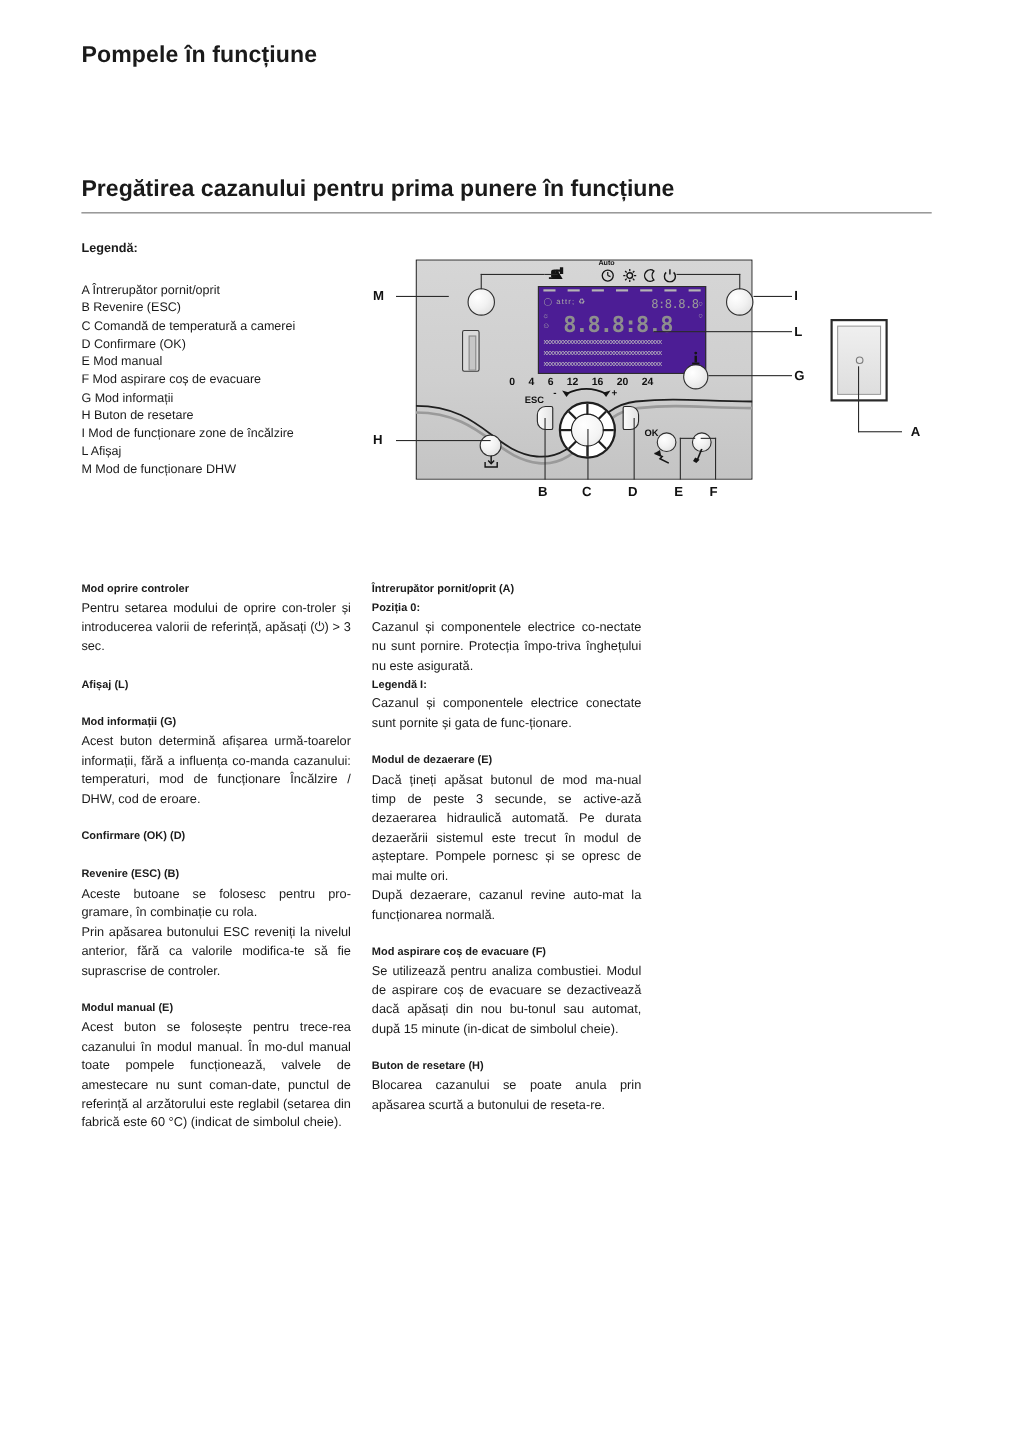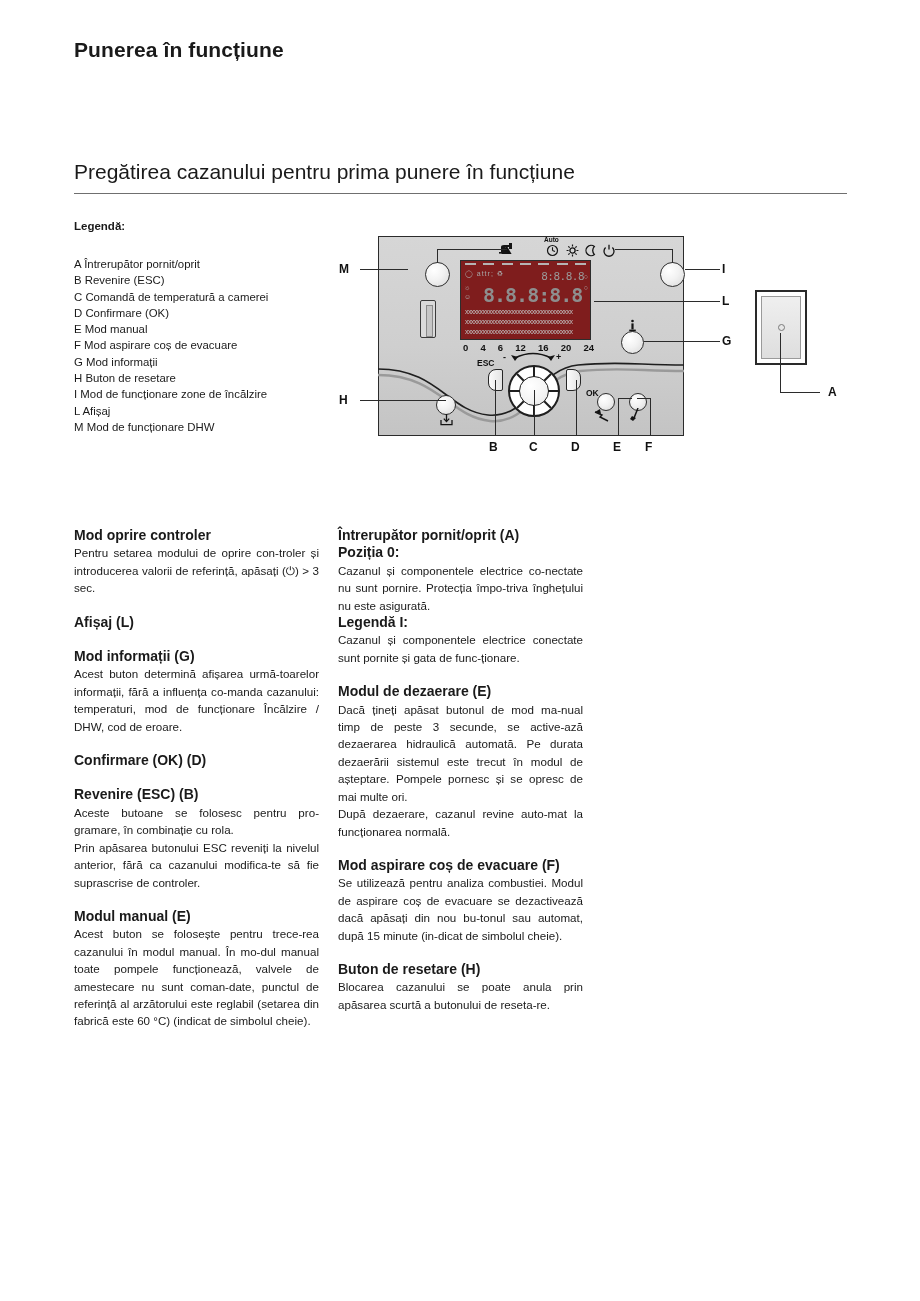--- a/index.html
+++ b/index.html
@@ -21,21 +21,21 @@
     left: 74px; top: 38px;
     font-size: 21px;
     font-weight: bold;
     letter-spacing: 0.1px;
     color: #1a1a1a;
   }
   .section-title {
     position: absolute;
     left: 74px; top: 160px;
     font-size: 21px;
-    font-weight: normal;
+    font-weight: bold;
     color: #1a1a1a;
   }
   .rule {
     position: absolute;
     left: 74px; top: 193px;
     width: 773px; height: 1px;
     background: #6f6f6f;
   }
 
   
@@ -63,23 +63,23 @@
     border: 1.5px solid #2b2b2b;
   }
   .device-inner-shade {
     position: absolute;
     left: 0; top: 0; right: 0; bottom: 0;
     background: linear-gradient(180deg,#d6d6d6 0%, #cfcfcf 55%, #c4c4c4 100%);
   }
   
   .lcd {
     position: absolute;
-    left: 460px; top: 260px;
-    width: 131px; height: 80px;
-    background: #7f1d1d;
+    left: 489px; top: 260px;
+    width: 153px; height: 80px;
+    background: #4c1d95;
     border: 1.4px solid #2d2d2d;
     overflow: hidden;
   }
   .lcd-dash-row {
     position: absolute; top: 2px; left: 4px; right: 4px;
     height: 4px;
     display: flex; justify-content: space-between;
   }
   .lcd-dash-row i { display:block; width: 11px; height: 2px; background: #b4b4b4; }
   .lcd-symbols {
@@ -222,34 +222,34 @@
     width: 245px;
     font-size: 11.6px;
     line-height: 17.4px;
     color: #1a1a1a;
     text-align: justify;
   }
   .col-left  { left: 74px; top: 527px; }
   .col-right { left: 338px; top: 527px; }
   .col h4 {
     margin: 0;
-    font-size: 14px;
+    font-size: 10px;
     font-weight: bold;
     line-height: 17.4px;
     text-align: left;
   }
   .col p { margin: 0; }
   .col .gap { height: 17px; }
 </style>
 </head>
 <body>
 
 <div class="page">
 
-  <div class="chapter-title">Punerea în funcțiune</div>
+  <div class="chapter-title">Pompele în funcțiune</div>
   <div class="section-title">Pregătirea cazanului pentru prima punere în funcțiune</div>
   <div class="rule"></div>
 
   <div class="legend-title">Legendă:</div>
   <div class="legend-list">
     <div>A Întrerupător pornit/oprit</div>
     <div>B Revenire (ESC)</div>
     <div>C Comandă de temperatură a camerei</div>
     <div>D Confirmare (OK)</div>
     <div>E Mod manual</div>
@@ -426,21 +426,21 @@
     <div class="gap"></div>
     <h4>Afișaj (L)</h4>
     <div class="gap"></div>
     <h4>Mod informații (G)</h4>
     <p>Acest buton determină afișarea urmă-toarelor informații, fără a influența co-manda cazanului: temperaturi, mod de funcționare Încălzire / DHW, cod de eroare.</p>
     <div class="gap"></div>
     <h4>Confirmare (OK) (D)</h4>
     <div class="gap"></div>
     <h4>Revenire (ESC) (B)</h4>
     <p>Aceste butoane se folosesc pentru pro-gramare, în combinație cu rola.</p>
-    <p>Prin apăsarea butonului ESC reveniți la nivelul anterior, fără ca cazanului modifica-te să fie suprascrise de controler.</p>
+    <p>Prin apăsarea butonului ESC reveniți la nivelul anterior, fără ca valorile modifica-te să fie suprascrise de controler.</p>
     <div class="gap"></div>
     <h4>Modul manual (E)</h4>
     <p>Acest buton se folosește pentru trece-rea cazanului în modul manual. În mo-dul manual toate pompele funcționează, valvele de amestecare nu sunt coman-date, punctul de referință al arzătorului este reglabil (setarea din fabrică este 60 °C) (indicat de simbolul cheie).</p>
   </div>
 
   <div class="col col-right">
     <h4>Întrerupător pornit/oprit (A)</h4>
     <h4>Poziția 0:</h4>
     <p>Cazanul și componentele electrice co-nectate nu sunt pornire. Protecția împo-triva înghețului nu este asigurată.</p>
     <h4>Legendă I:</h4>

